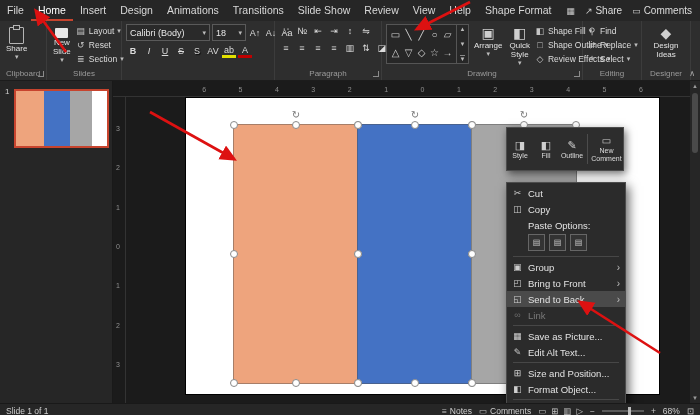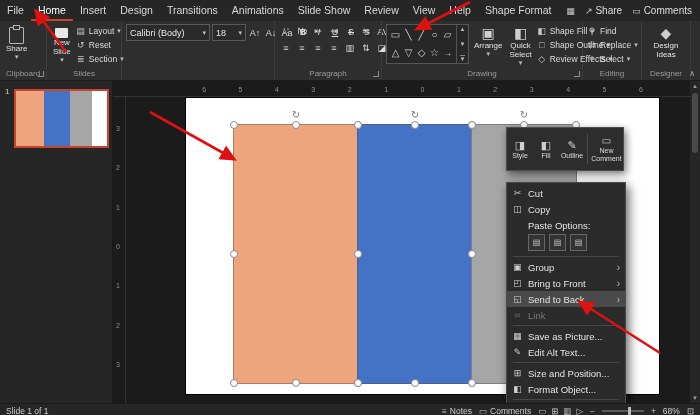--- a/index.html
+++ b/index.html
@@ -28,21 +28,21 @@
   .dd{font-size:7px;color:#bdbdbd;line-height:1;}
   .vstack{display:flex;flex-direction:column;gap:1px;justify-content:flex-start;}
   .srow{display:flex;align-items:center;gap:3px;height:13px;font-size:8.5px;color:#dcdcdc;white-space:nowrap;}
   .srow .sico{font-size:9px;width:10px;text-align:center;color:#c5c5c5;}
   .combo{border:1px solid #5a5a5a;background:#2a2a2a;height:15px;display:flex;align-items:center;font-size:9px;color:#e8e8e8;padding:0 3px;gap:4px;}
   .combo .dd{margin-left:auto;}
   .ibtn{min-width:14px;height:14px;display:flex;align-items:center;justify-content:center;font-size:9px;color:#dcdcdc;}
   .frow{display:flex;align-items:center;gap:2px;}
   .g-b{font-weight:700}.g-i{font-style:italic}.g-u{text-decoration:underline}.g-s{text-decoration:line-through}
   .g-sh{text-shadow:1px 1px 1px #000}
-  .g-hl{box-shadow:inset 0 -3px 0 #e3e000;padding-bottom:1px;font-family:Liberation Serif, serif;}
+  .g-hl{box-shadow:inset 0 -3px 0 #e3e000;padding-bottom:1px;}
   .g-fc{box-shadow:inset 0 -3px 0 #c00000;padding-bottom:1px;}
   .paste-ico{width:13px;height:15px;border:1px solid #b5b5b5;border-radius:1px;position:relative;margin-top:2px;}
   .clip-top{position:absolute;top:-3px;left:3px;width:5px;height:3px;border:1px solid #b5b5b5;background:#2e2e2e;}
   .ns-ico{width:13px;height:10px;background:#e8e8e8;border-radius:1px;margin-top:3px;}
   .gallery{display:flex;border:1px solid #555;background:#272727;height:38px;}
   .gal-grid{display:grid;grid-template-columns:repeat(5,13px);grid-auto-rows:18px;align-items:center;justify-items:center;padding:0 2px;}
   .galshape{font-size:10px;color:#d3d3d3;}
   .gal-scroll{width:11px;border-left:1px solid #555;display:flex;flex-direction:column;align-items:center;justify-content:space-between;padding:1px 0;font-size:6px;color:#bbb;}
   .collapse{position:absolute;right:5px;bottom:2px;font-size:8px;color:#aaa;}
 
@@ -107,22 +107,22 @@
 <body>
 
 <div class="app">
 
   <div class="menubar">
     <div class="mtabs" id="menu-tabs">
         <div class="mtab">File</div>
         <div class="mtab active" style="border-bottom-color: rgb(199, 68, 46);">Home</div>
         <div class="mtab">Insert</div>
         <div class="mtab">Design</div>
+        <div class="mtab">Animations</div>
         <div class="mtab">Transitions</div>
-        <div class="mtab">Animations</div>
         <div class="mtab">Slide Show</div>
         <div class="mtab">Review</div>
         <div class="mtab">View</div>
         <div class="mtab">Help</div>
         <div class="mtab">Shape Format</div>
       </div>
     <div class="mb-right">
       <span class="mi">▦</span>
       <span class="mb-btn">
         <span class="mi">↗</span>
@@ -176,21 +176,21 @@
               <span class="dd">▾</span>
             </div>
           </div>
       </div>
       <div class="rg-label">
           <span>Slides</span>
         </div>
     </div>
 
     <div class="rgroup g-font">
-      <div class="rg-body" style="flex-direction:row;gap:2px;">
+      <div class="rg-body" style="flex-direction:column;gap:2px;">
         <div class="frow">
           <div class="combo" style="width:76px;">
             <span>Calibri (Body)</span>
             <span class="dd">▾</span>
           </div>
           <div class="combo" style="width:26px;">
             <span>18</span>
             <span class="dd">▾</span>
           </div>
           <span id="font-row1-btns" class="frow">
@@ -259,21 +259,21 @@
             <span style="border-top:1px solid #888;">▼</span>
           </div>
         </div>
         <div class="bigbtn">
           <span class="bico">▣</span>
           <span class="lbl">Arrange</span>
           <span class="dd">▾</span>
         </div>
         <div class="bigbtn">
           <span class="bico">◧</span>
-          <span class="lbl">Quick Select</span>
+          <span class="lbl">Quick Style</span>
           <span class="dd">▾</span>
         </div>
         <div class="vstack" style="font-size:8px;">
           <div class="srow">
             <span class="sico">◧</span>
             <span>Shape Fill</span>
             <span class="dd">▾</span>
           </div>
           <div class="srow">
             <span class="sico">□</span>

